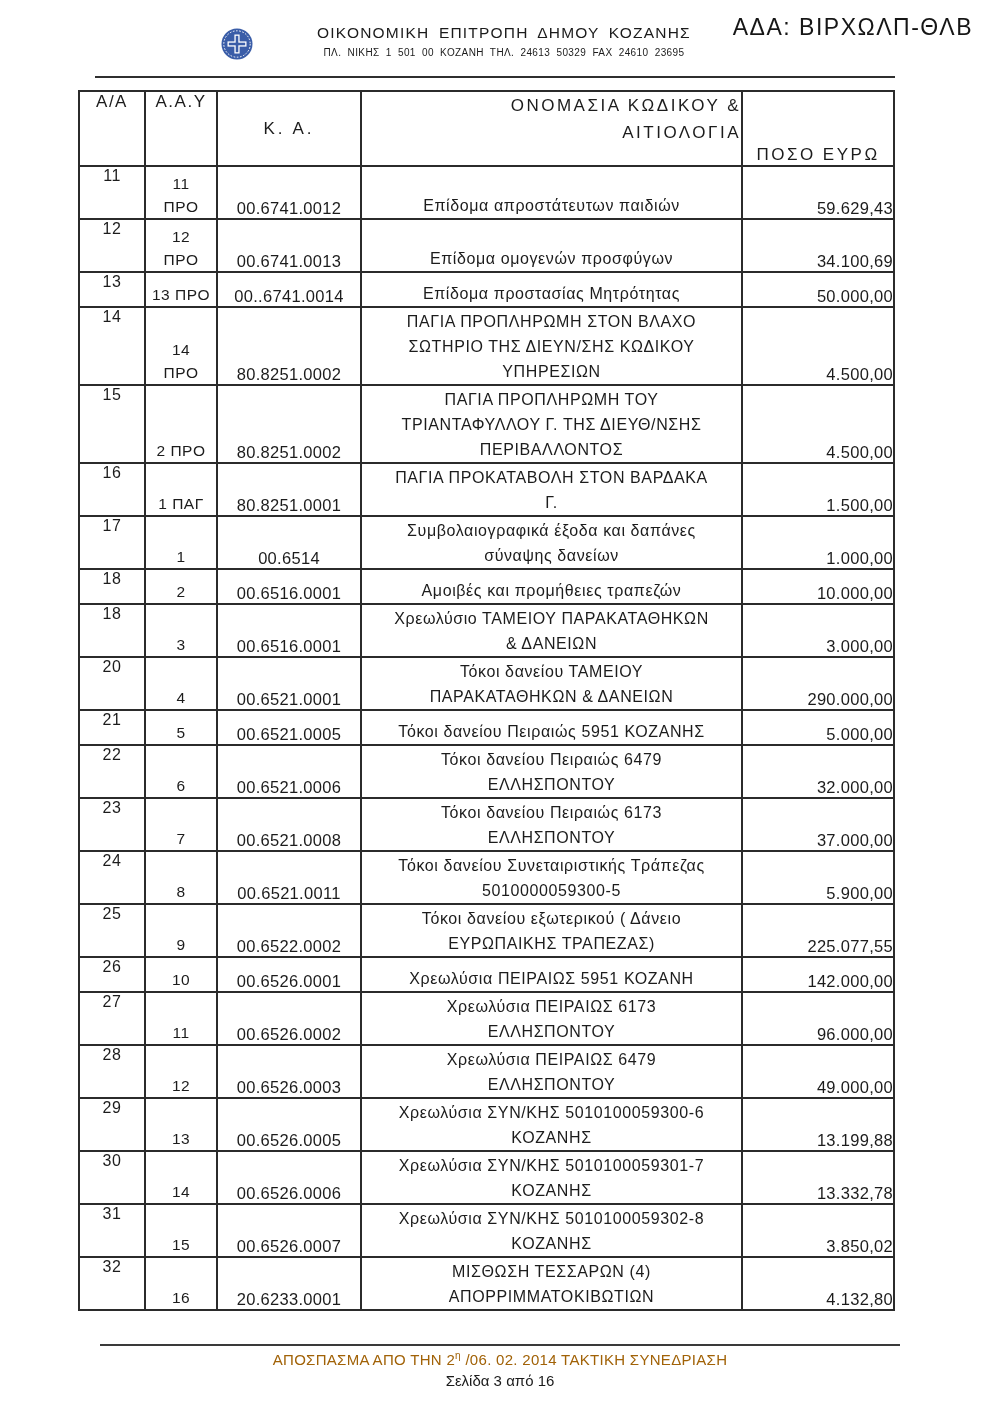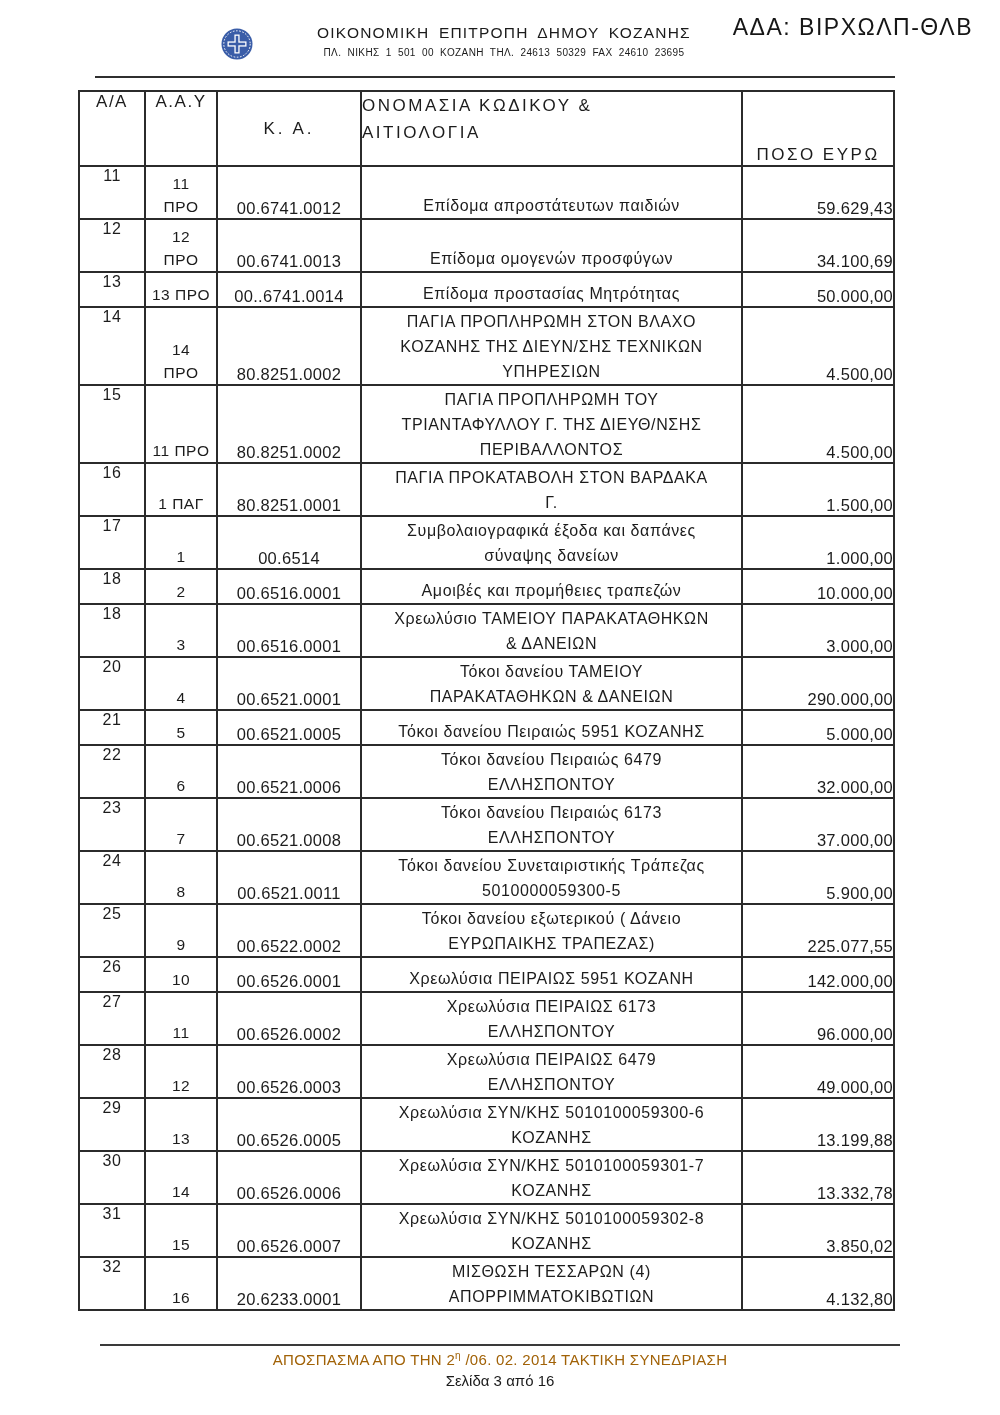--- a/index.html
+++ b/index.html
@@ -87,21 +87,21 @@
     vertical-align: middle;
     text-align: center;
     font-weight: normal;
     font-size: 17px;
     letter-spacing: 3px;
     padding-bottom: 4px;
   }
   .h-desc {
     vertical-align: top;
     padding-top: 9px;
-    text-align: left;
+    text-align: right;
     font-weight: normal;
     font-size: 17px;
     letter-spacing: 2.5px;
     line-height: 27px;
   }
   .h-amt {
     vertical-align: bottom;
     padding-bottom: 17px;
     text-align: center;
     font-weight: normal;
@@ -261,29 +261,29 @@
     </tr>
         <tr style="height: 78px;">
       <td class="c-aa">14</td>
       <td class="c-aay">
             <div>14</div>
             <div>ΠΡΟ</div>
           </td>
       <td class="c-ka">80.8251.0002</td>
       <td class="c-desc">
             <div>ΠΑΓΙΑ ΠΡΟΠΛΗΡΩΜΗ ΣΤΟΝ ΒΛΑΧΟ</div>
-            <div>ΚΟΖΑΝΗΣ ΤΗΣ ΔΙΕΥΝ/ΣΗΣ ΤΕΧΝΙΚΩΝ</div>
+            <div>ΣΩΤΗΡΙΟ ΤΗΣ ΔΙΕΥΝ/ΣΗΣ ΚΩΔΙΚΟΥ</div>
             <div>ΥΠΗΡΕΣΙΩΝ</div>
           </td>
       <td class="c-amt">4.500,00</td>
     </tr>
         <tr style="height: 78px;">
       <td class="c-aa">15</td>
       <td class="c-aay">
-            <div>11 ΠΡΟ</div>
+            <div>2 ΠΡΟ</div>
           </td>
       <td class="c-ka">80.8251.0002</td>
       <td class="c-desc">
             <div>ΠΑΓΙΑ ΠΡΟΠΛΗΡΩΜΗ ΤΟΥ</div>
             <div>ΤΡΙΑΝΤΑΦΥΛΛΟΥ Γ. ΤΗΣ ΔΙΕΥΘ/ΝΣΗΣ</div>
             <div>ΠΕΡΙΒΑΛΛΟΝΤΟΣ</div>
           </td>
       <td class="c-amt">4.500,00</td>
     </tr>
         <tr style="height: 53px;">

